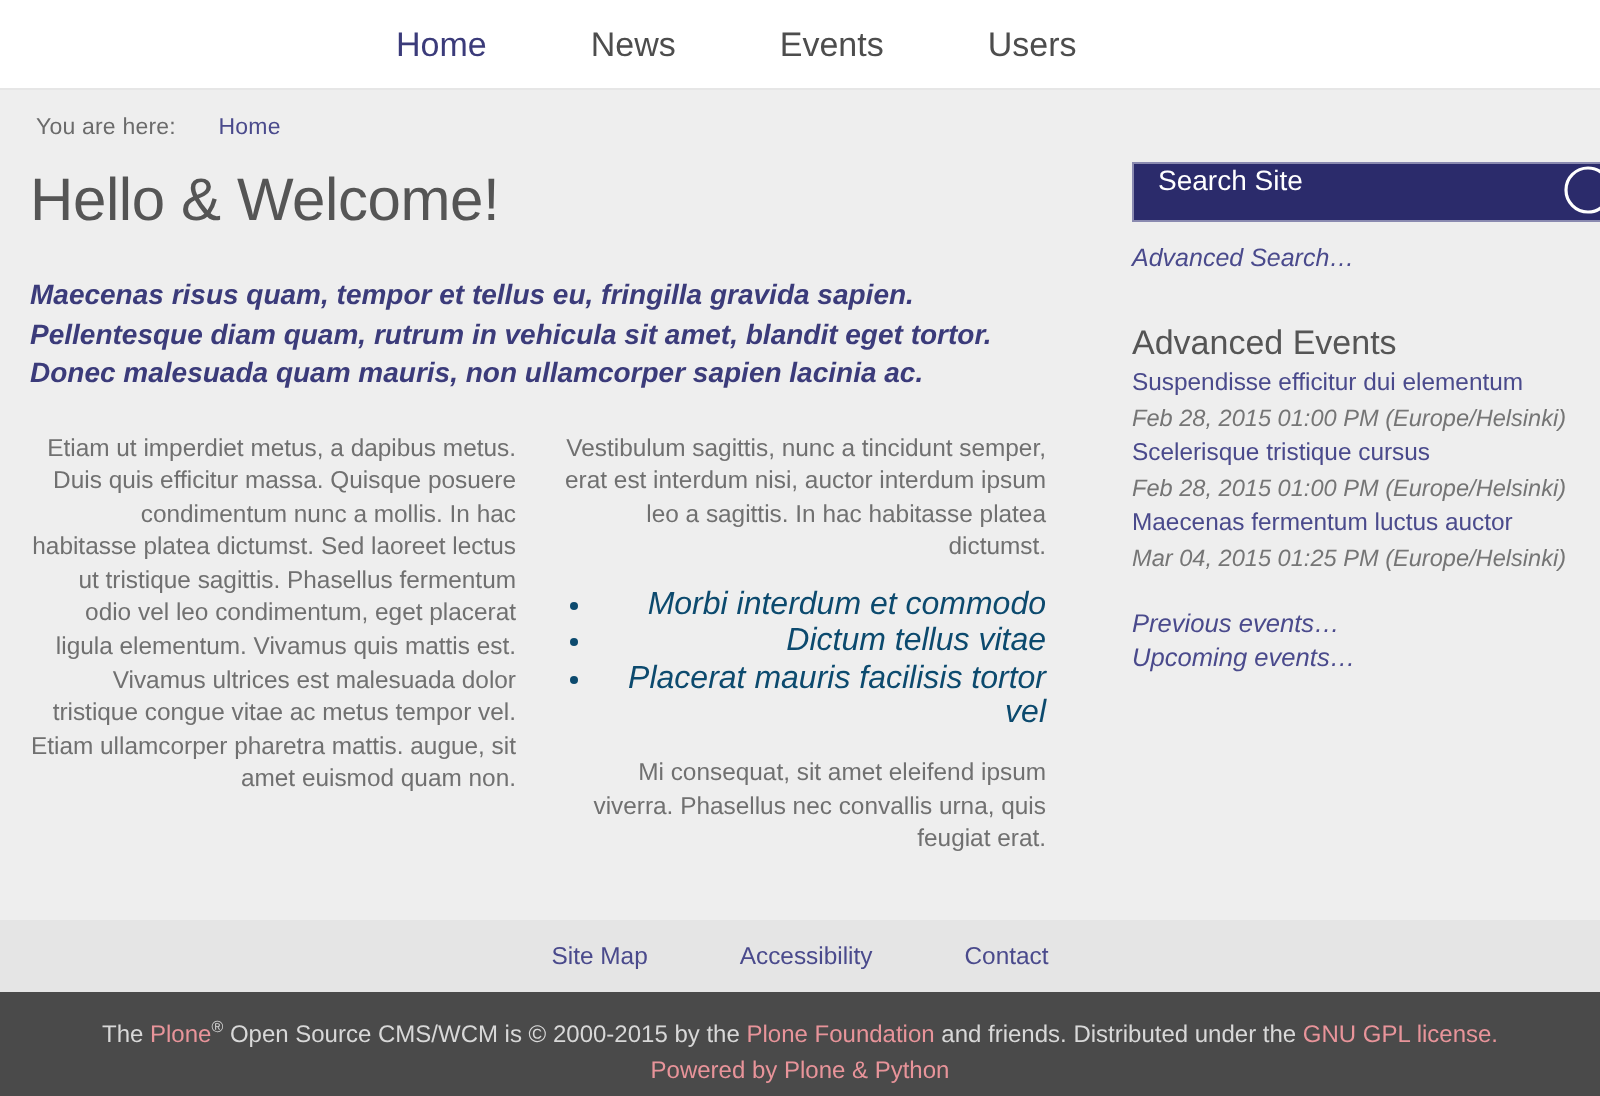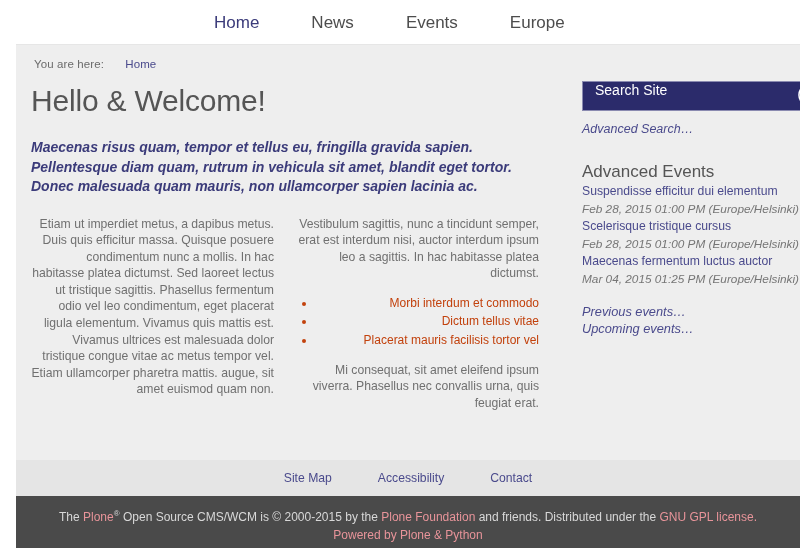--- a/index.html
+++ b/index.html
@@ -6,21 +6,20 @@
   html, body {
     width: 800px; height: 548px;
     font-family: "Liberation Sans", sans-serif;
     background: #ffffff;
     overflow: hidden;
   }
   #page {
     position: relative;
     width: 800px; height: 548px;
     background: #ffffff;
-    padding-left: 16px;
   }
 
   
   .topnav {
     height: 45px;
     background: #ffffff;
     border-bottom: 1px solid #e6e6e6;
     display: flex;
     align-items: center;
     padding-left: 198px;
@@ -89,24 +88,25 @@
     font-size: 12.2px;
     color: #707070;
     line-height: 16.6px;
     margin-bottom: 13px;
   }
   .body-col ul {
     margin: 0 0 13px 4px;
     padding-left: 16px;
   }
   .body-col li {
-    font-size: 12px;
-    color: #c2410c;
+    font-size: 16px;
+    color: #0c4a6e;
     line-height: 16.6px;
     margin-bottom: 2px;
+    font-style: italic;
   }
 
   
   .searchbox {
     position: relative;
     margin-top: 11px;
     width: 246px;
     height: 30px;
     background: #2b2b6b;
     border: 1px solid #8a8ab0;
@@ -209,21 +209,21 @@
 </style>
 </head>
 <body>
 
 <div id="page">
 
   <nav class="topnav">
     <a href="#" class="current">Home</a>
     <a href="#">News</a>
     <a href="#">Events</a>
-    <a href="#">Europe</a>
+    <a href="#">Users</a>
   </nav>
 
   <div class="content-area">
 
     <div class="breadcrumb">
       <span class="label">You are here:</span>
       <a href="#">Home</a>
     </div>
 
     <div class="columns">

